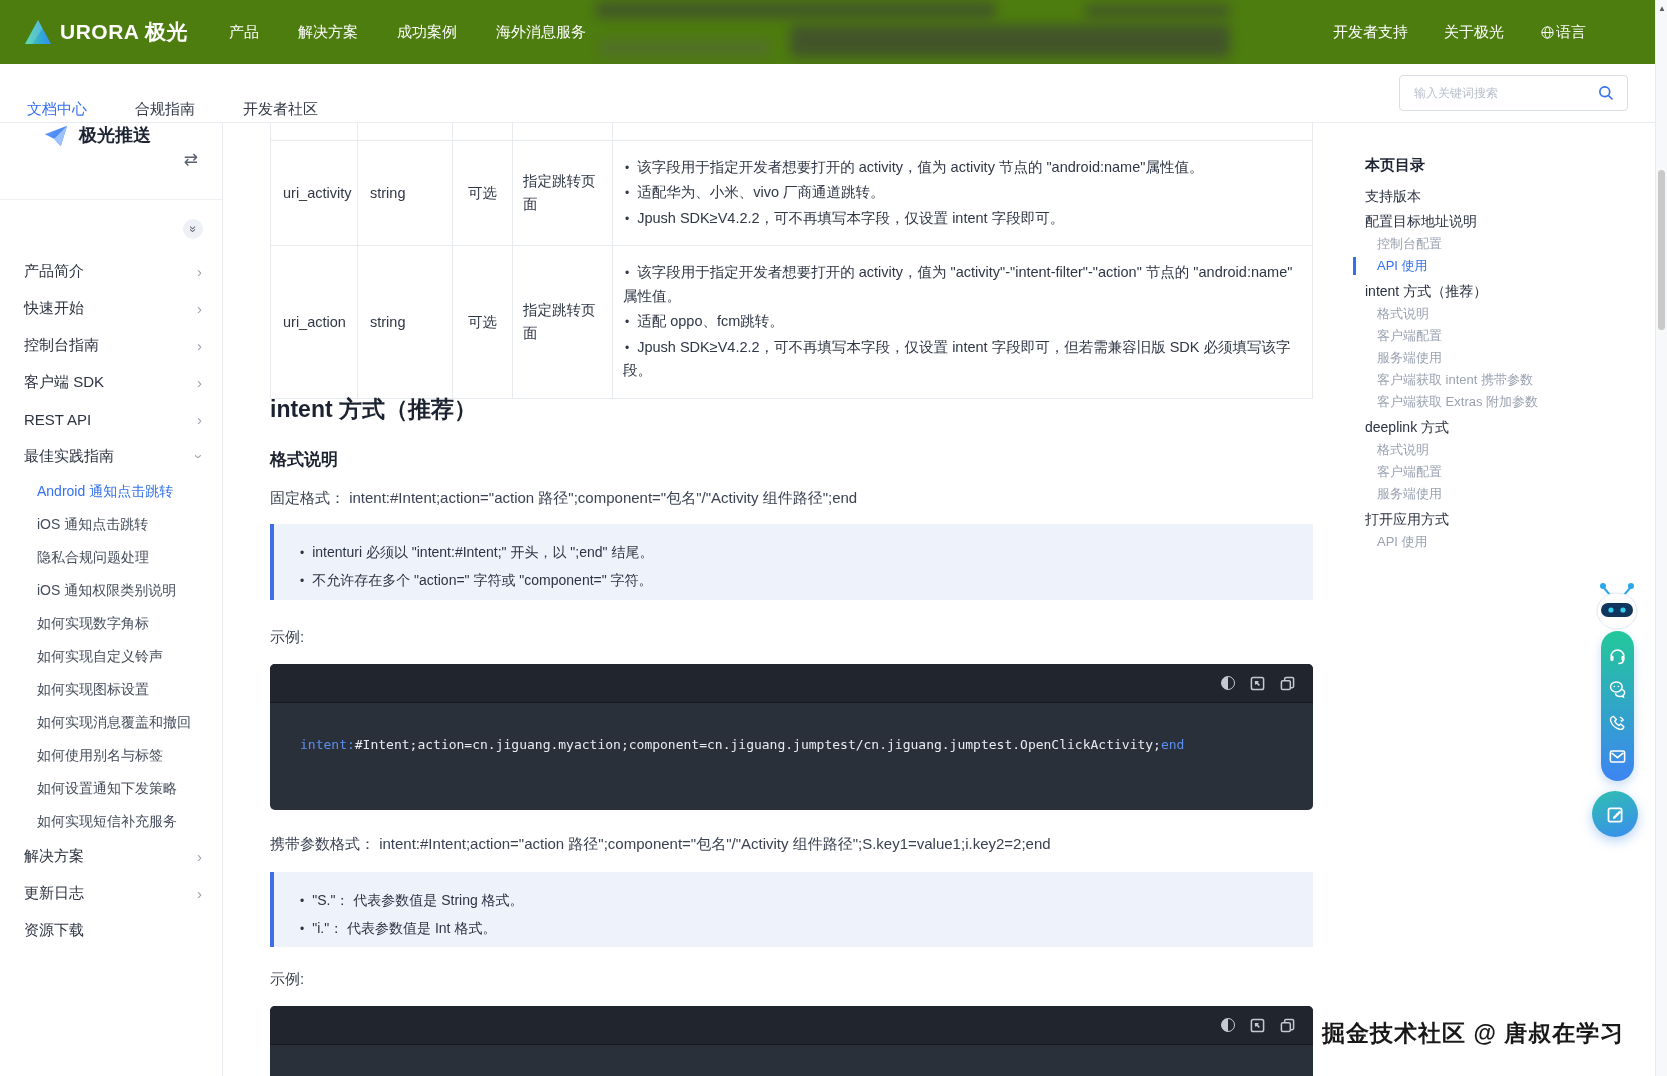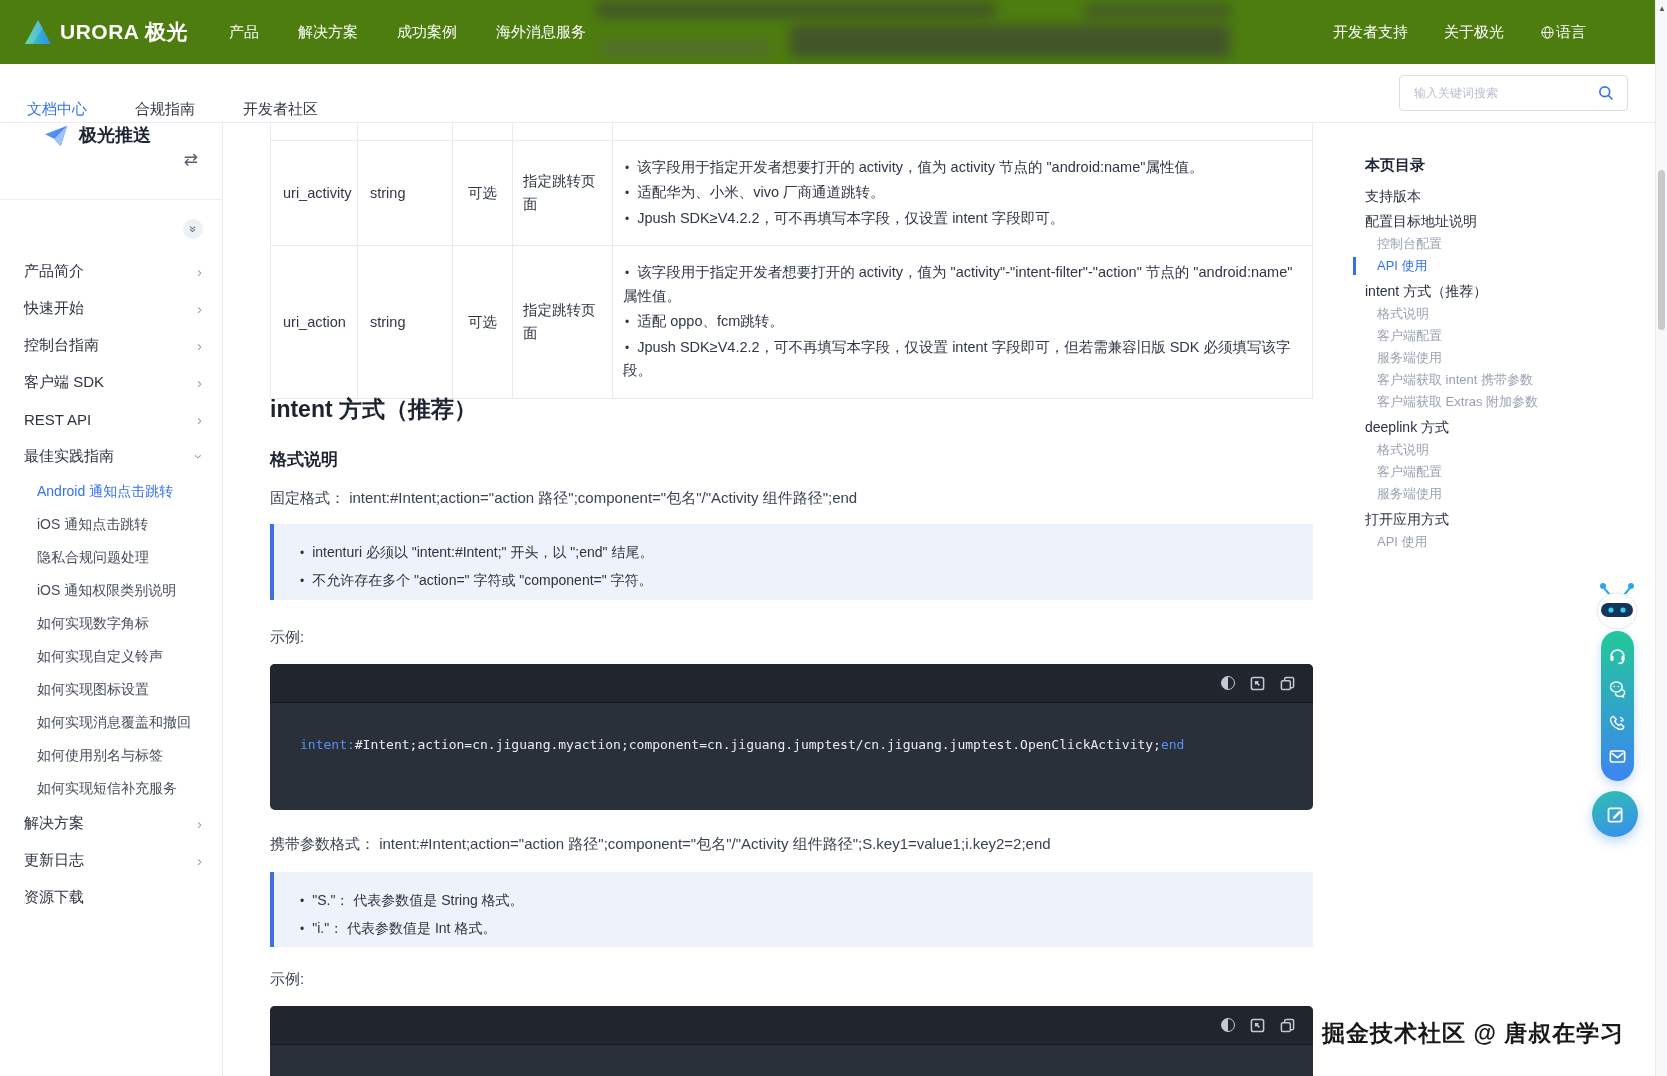--- a/index.html
+++ b/index.html
@@ -230,20 +230,21 @@
       </div>
       <div class="submenu-item active">Android 通知点击跳转</div>
       <div class="submenu-item">iOS 通知点击跳转</div>
       <div class="submenu-item">隐私合规问题处理</div>
       <div class="submenu-item">iOS 通知权限类别说明</div>
       <div class="submenu-item">如何实现数字角标</div>
       <div class="submenu-item">如何实现自定义铃声</div>
       <div class="submenu-item">如何实现图标设置</div>
       <div class="submenu-item">如何实现消息覆盖和撤回</div>
       <div class="submenu-item">如何使用别名与标签</div>
+      <div class="submenu-item">如何设置通知下发策略</div>
       <div class="submenu-item">如何实现短信补充服务</div>
       <div class="menu-item">
         <span>解决方案</span>
           <span class="chev">›</span>
       </div>
       <div class="menu-item">
         <span>更新日志</span>
           <span class="chev">›</span>
       </div>
       <div class="menu-item">

